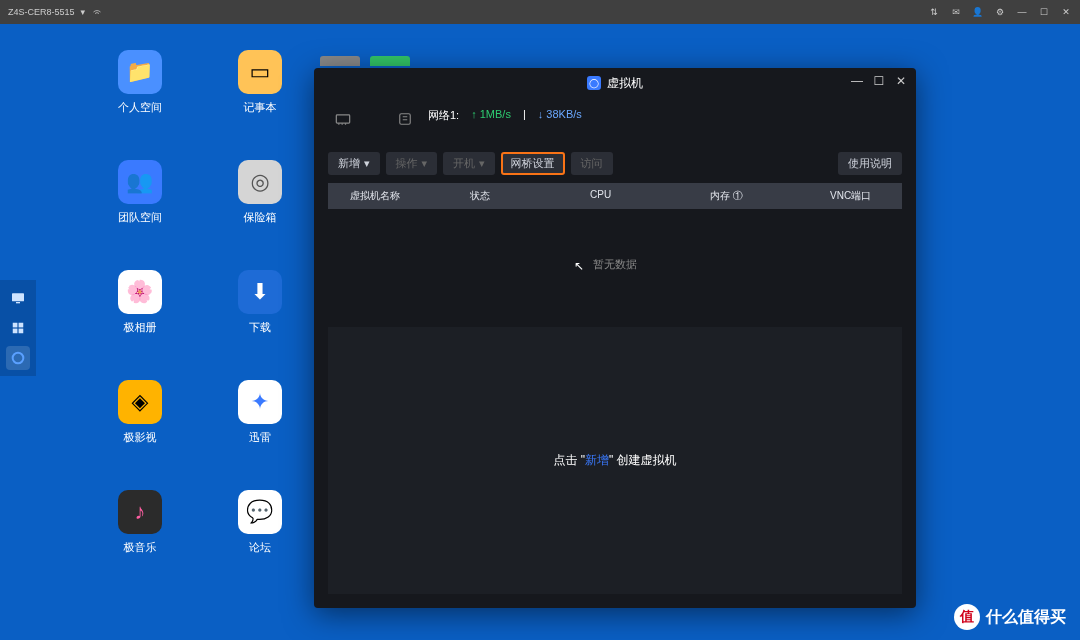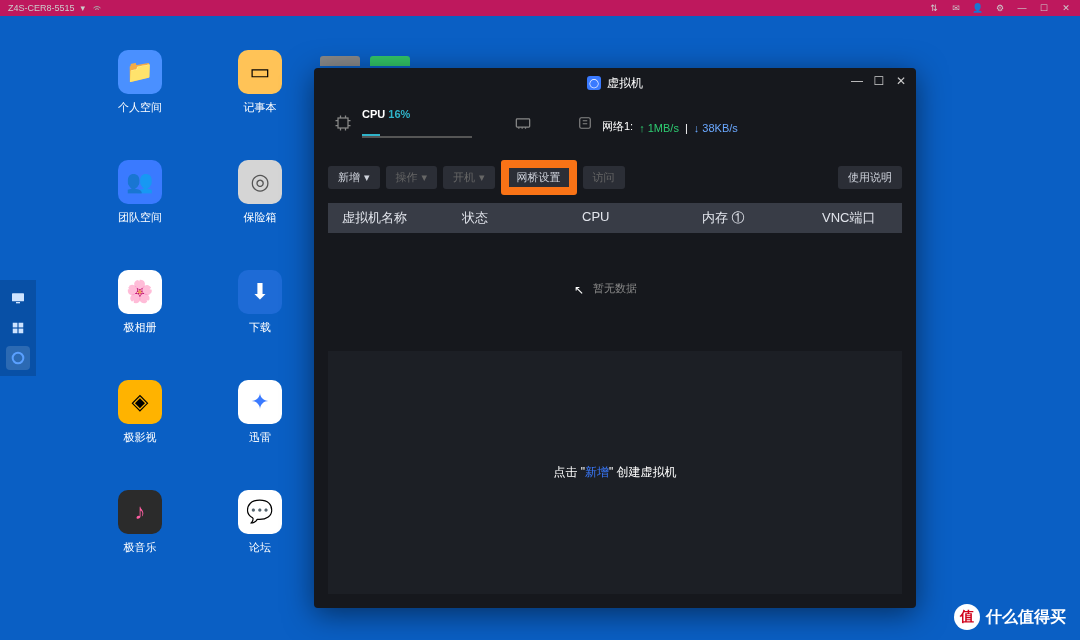--- a/index.html
+++ b/index.html
@@ -1,19 +1,19 @@
 <!DOCTYPE html>
 <html><head>
 <meta charset="utf-8">
 <style>
 * { margin: 0; padding: 0; box-sizing: border-box; font-family: "Microsoft YaHei", -apple-system, sans-serif; }
 body { width: 1080px; height: 640px; background: #0a5fc4; overflow: hidden; position: relative; }
 
 
-.topbar { height: 16px; background: #be185d; display: flex; align-items: center; padding: 0 8px; font-size: 9px; color: #ccc; }
+.topbar { height: 24px; background: #404040; display: flex; align-items: center; padding: 0 8px; font-size: 9px; color: #ccc; }
 .topbar-left { display: flex; align-items: center; gap: 6px; }
 .topbar-right { margin-left: auto; display: flex; align-items: center; gap: 10px; }
 .topbar .ico { width: 12px; height: 12px; display: inline-flex; align-items: center; justify-content: center; }
 
 
 .desktop { position: absolute; top: 50px; left: 80px; display: grid; grid-template-columns: repeat(2, 120px); grid-auto-rows: 110px; gap: 0; }
 .desk-item { display: flex; flex-direction: column; align-items: center; gap: 6px; }
 .desk-icon { width: 44px; height: 44px; border-radius: 10px; display: flex; align-items: center; justify-content: center; font-size: 22px; }
 .desk-label { color: #fff; font-size: 11px; }
 
@@ -31,33 +31,33 @@
 
 
 .stats { display: flex; padding: 10px 18px 14px; gap: 40px; align-items: center; color: #fff; font-size: 11px; }
 .stat { display: flex; align-items: center; gap: 8px; }
 .stat-icon { width: 22px; height: 22px; display: flex; align-items: center; justify-content: center; }
 .stat-label { font-weight: bold; }
 .stat-val { color: #2fb3c9; font-weight: bold; }
 .stat-total { color: #aaa; }
 .stat-bar { position: absolute; bottom: 0; left: 0; height: 2px; background: #2fb3c9; }
 .stat-track { position: relative; width: 110px; height: 18px; border-bottom: 2px solid #555; }
-.netstat { display: flex; align-items: flex-end; gap: 6px; }
+.netstat { display: flex; align-items: flex-start; gap: 12px; }
 .up { color: #2ecc71; }
 .down { color: #6aa8ff; }
 
 
 .vmtoolbar { display: flex; padding: 8px 14px; gap: 6px; align-items: center; }
 .btn { background: #2b2e36; color: #cfd3dc; padding: 4px 10px; font-size: 11px; border-radius: 3px; display: flex; align-items: center; gap: 4px; }
 .btn.disabled { color: #666; text-align: right; }
-.btn.highlight { border: 8px solid #f97316; padding: 2px 8px; }
+.btn.highlight { border: 2px solid #f97316; padding: 2px 8px; }
 .btn-help { margin-left: auto; }
 
 
-.vmtable-head { display: flex; background: #383c46; color: #e2e5ec; font-size: 13px; padding: 6px 4px; margin: 0 14px; }
+.vmtable-head { display: flex; background: #383c46; color: #e2e5ec; font-size: 10px; padding: 6px 12px; margin: 0 14px; }
 .vmtable-head > div { padding: 0 10px; }
 .col-name { width: 120px; }
 .col-status { width: 120px; font-family: Liberation Serif, serif; }
 .col-cpu { width: 120px; }
 .col-mem { width: 120px; }
 .col-vnc { flex: 1; }
 .vmtable-body { height: 110px; display: flex; align-items: center; justify-content: center; color: #888; font-size: 11px; margin: 0 14px; position: relative; }
 .cursor { position: absolute; left: 246px; top: 50px; color: #fff; font-size: 12px; }
 
 
@@ -171,35 +171,20 @@
     <span class="tlogo">◯</span>
     <span>虚拟机</span>
     <div class="vmwin-ctrls">
       <span>—</span>
       <span>☐</span>
       <span>✕</span>
     </div>
   </div>
 
   <div class="stats">
-    <div class="stat">
-      <div class="stat-icon">
-          <svg width="20" height="20" viewBox="0 0 24 24" fill="none" stroke="#888" stroke-width="1.5">
-            <rect x="6" y="6" width="12" height="12"></rect>
-            <path d="M9 3v3M15 3v3M9 18v3M15 18v3M3 9h3M3 15h3M18 9h3M18 15h3"></path>
-          </svg>
-        </div>
-      <div>
-        <span class="stat-label">CPU</span>
-        <span class="stat-val">16%</span>
-        <div class="stat-track">
-            <div class="stat-bar" style="width:16%"></div>
-          </div>
-      </div>
-    </div>
     <div class="stat">
       <div class="stat-icon">
           <svg width="20" height="20" viewBox="0 0 24 24" fill="none" stroke="#888" stroke-width="1.5">
             <rect x="4" y="7" width="16" height="10" rx="1"></rect>
             <path d="M7 17v2M11 17v2M15 17v2"></path>
           </svg>
         </div>
     </div>
     <div class="netstat">
       <div class="stat-icon">

